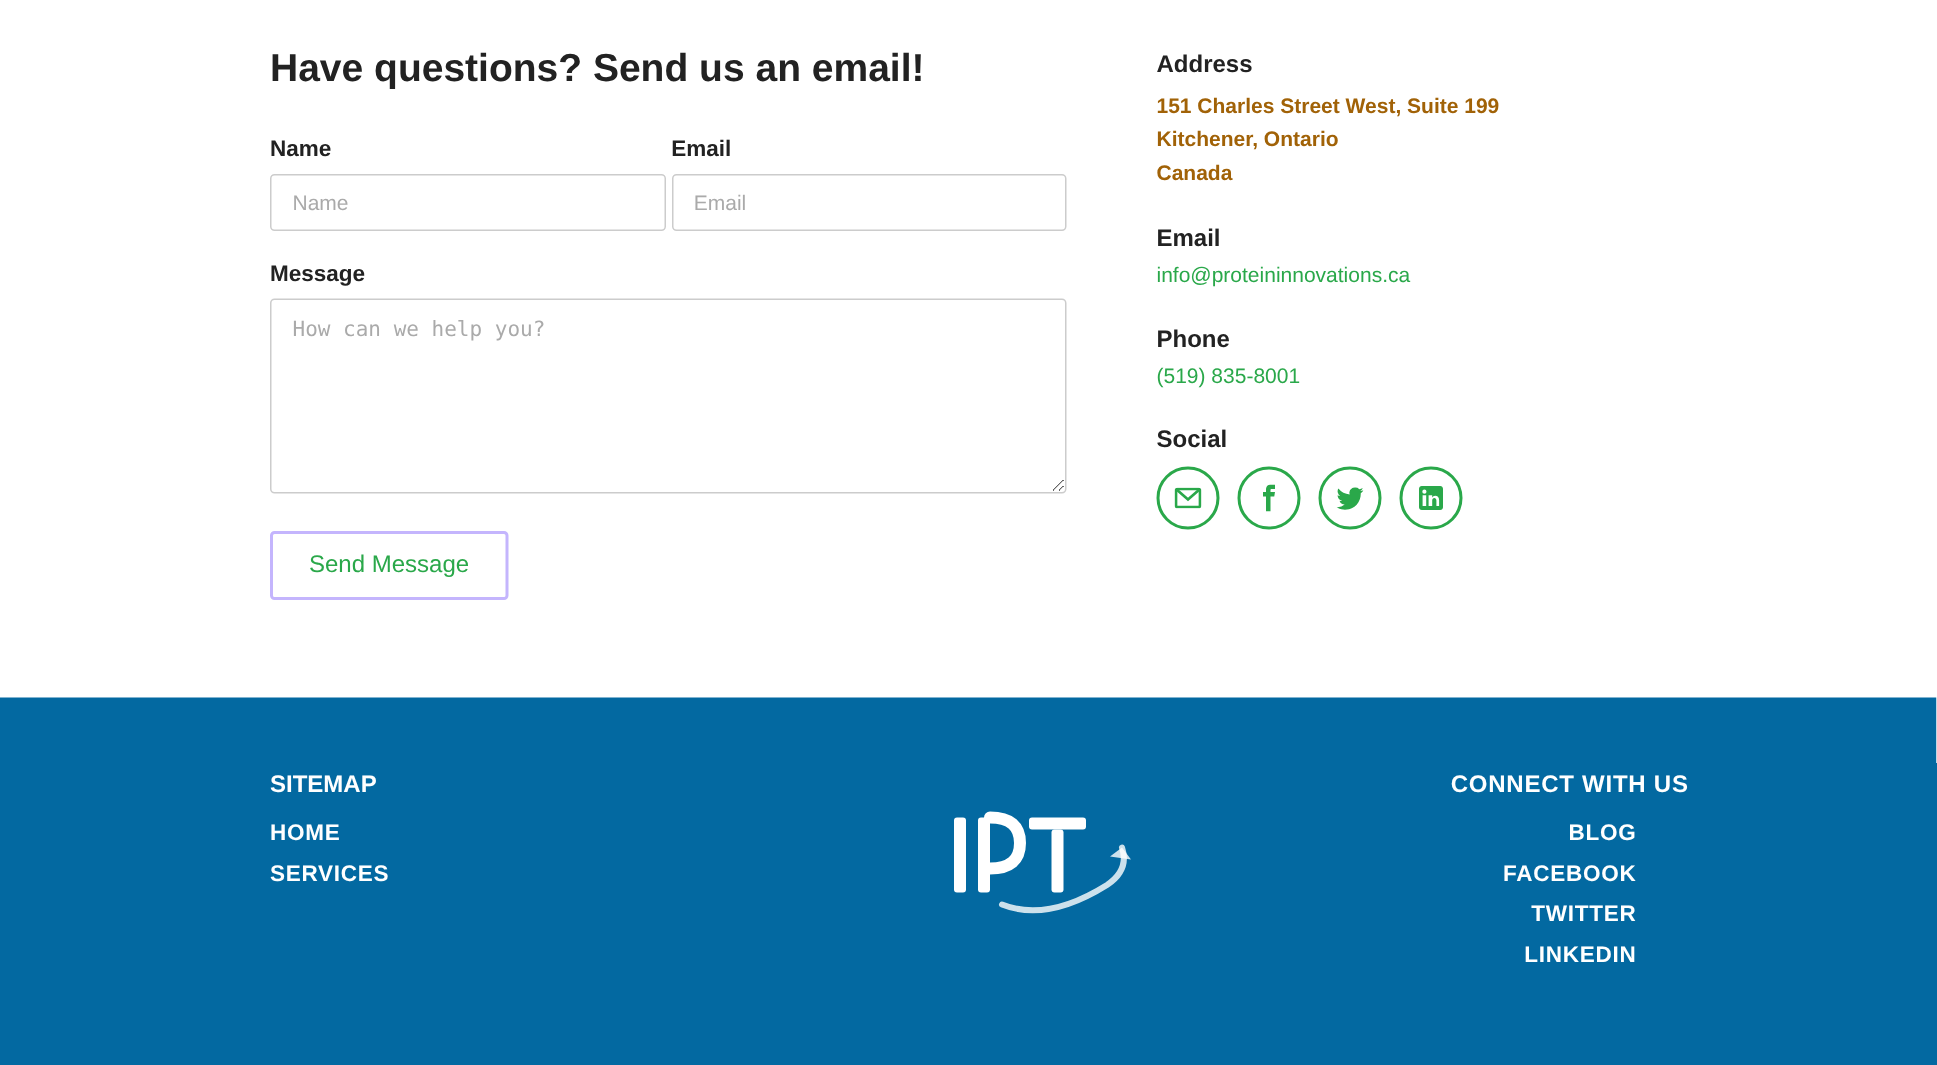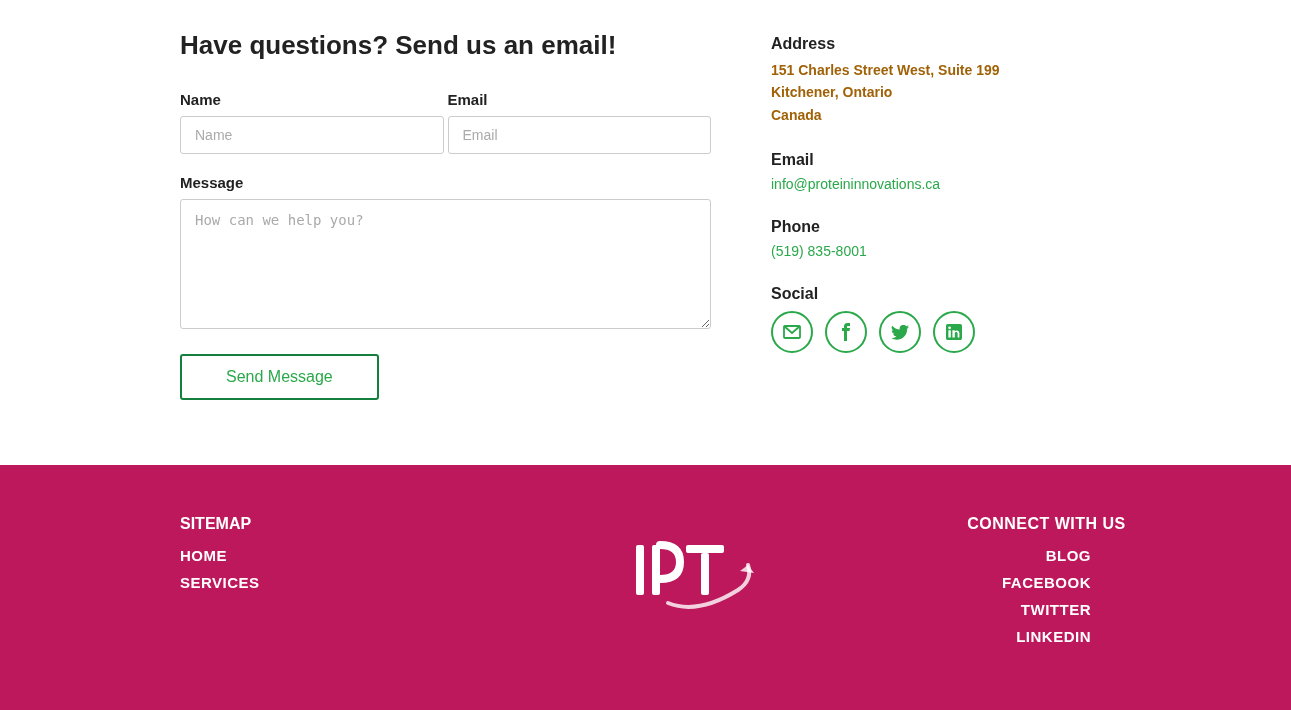--- a/index.html
+++ b/index.html
@@ -74,22 +74,22 @@
       color: #aaa;
     }
 
     .message-group {
       margin-bottom: 25px;
     }
 
     .send-btn {
       background: #fff;
       color: #2aa84a;
-      border: 2px solid #15803d;
-      padding: 12px 44px;
+      border: 2px solid #c4b5fd;
+      padding: 12px 24px;
       font-size: 16px;
       cursor: pointer;
       border-radius: 3px;
       font-weight: 500;
     }
 
     
     .contact-info-area {
       width: 340px;
       padding-top: 5px;
@@ -135,21 +135,21 @@
       align-items: center;
       justify-content: center;
       cursor: pointer;
       color: #2aa84a;
       font-size: 16px;
       text-decoration: none;
     }
 
     
     .footer {
-      background: #be185d;
+      background: #0369a1;
       color: #fff;
       padding: 50px 76px 50px 180px;
       display: flex;
       align-items: flex-start;
       min-height: 245px;
       gap: 12px;
     }
 
     .footer-left {
       flex: 1;

